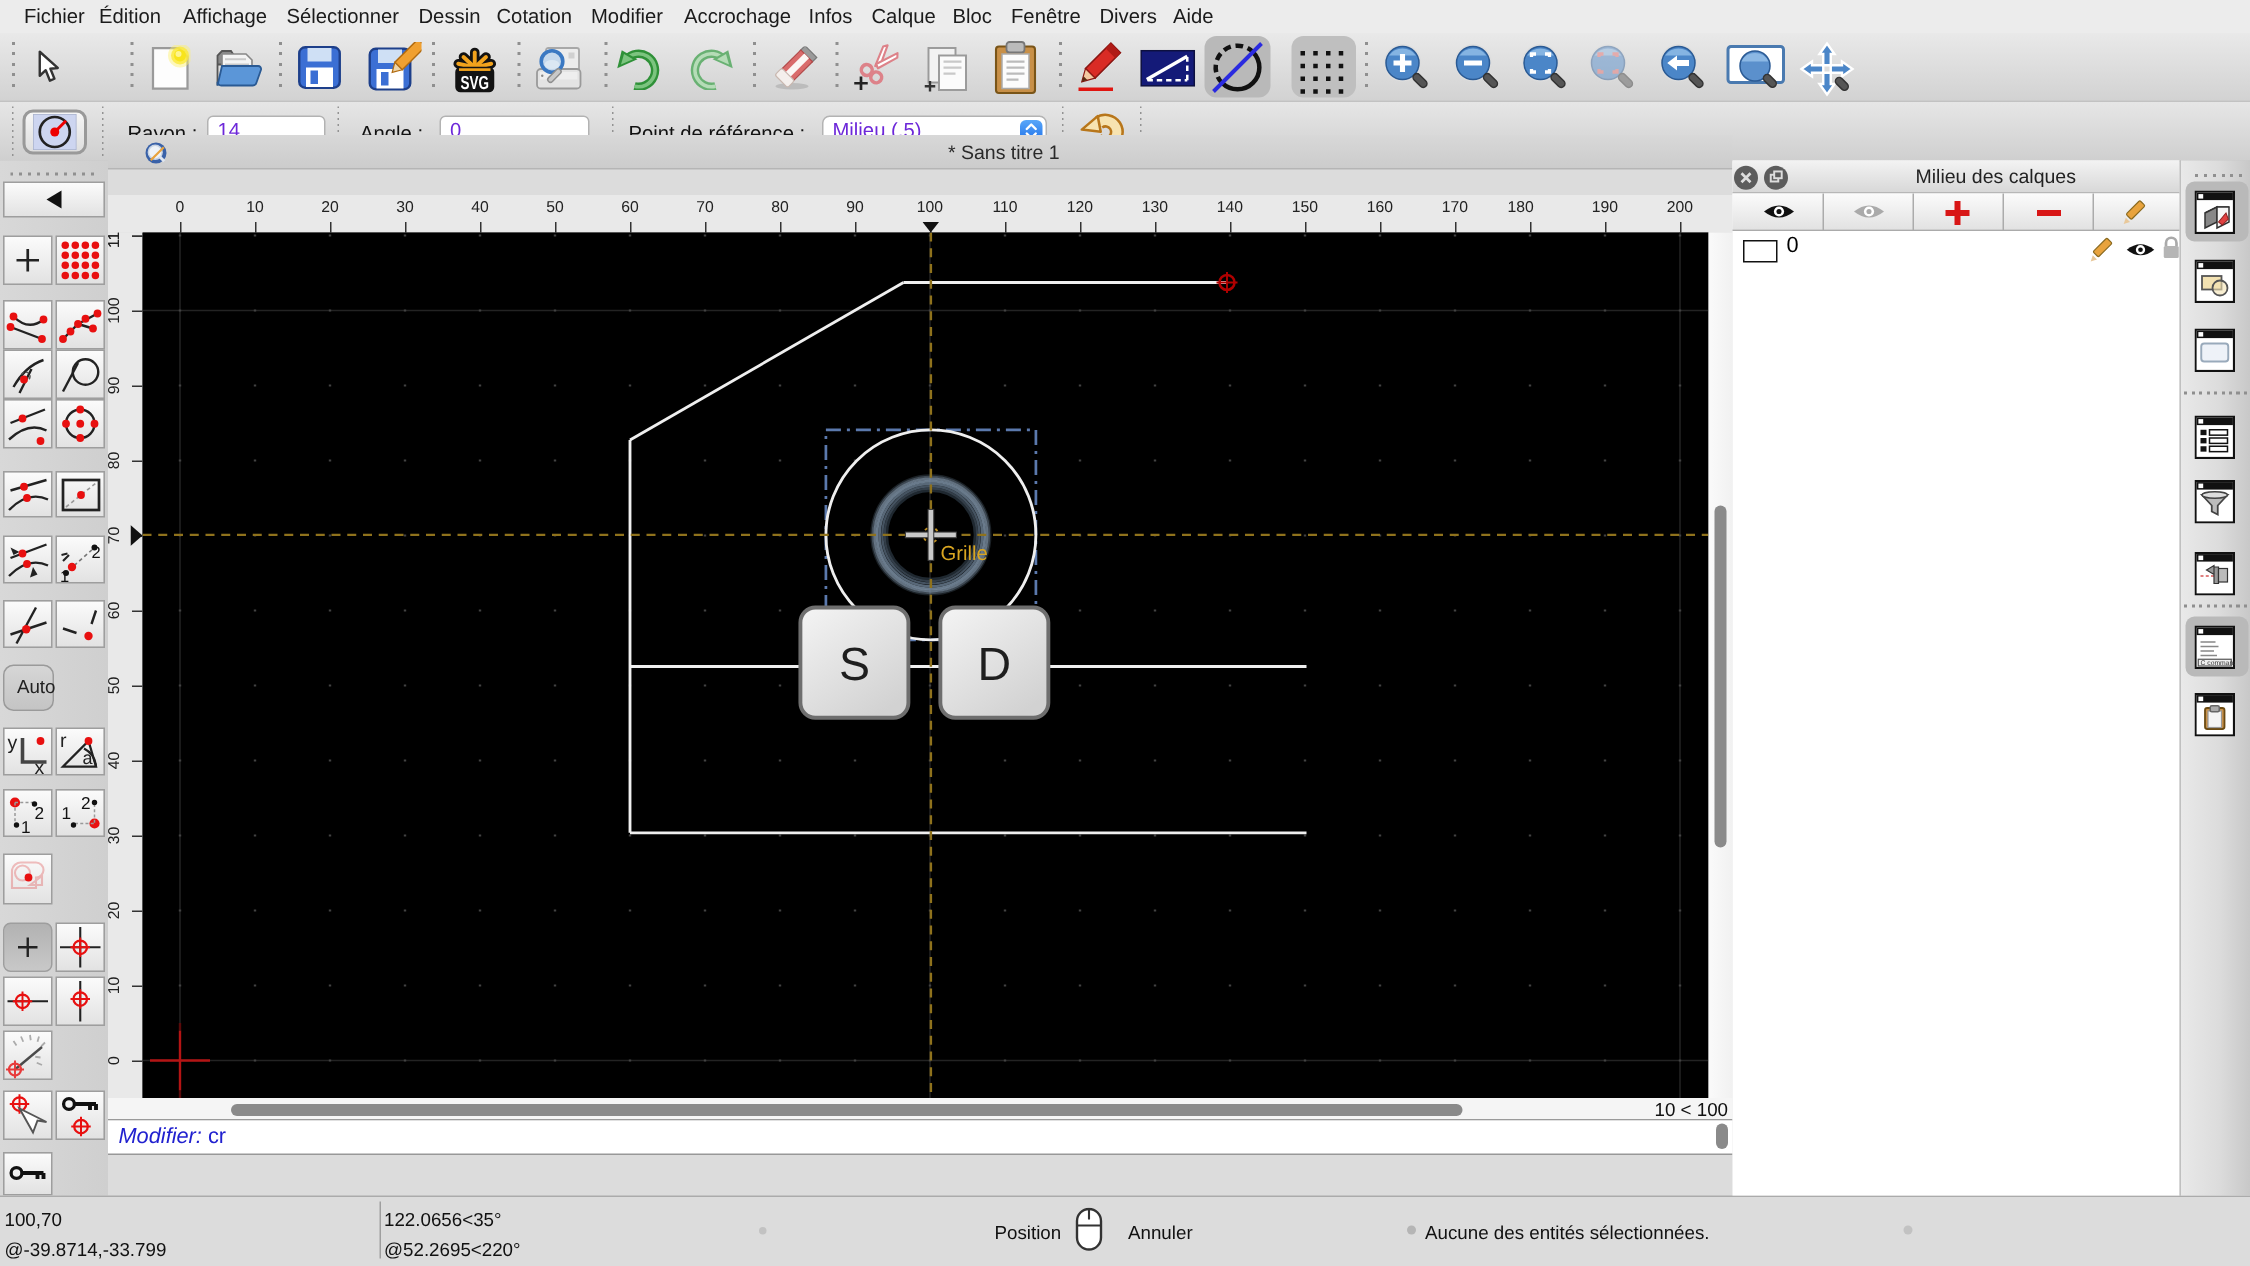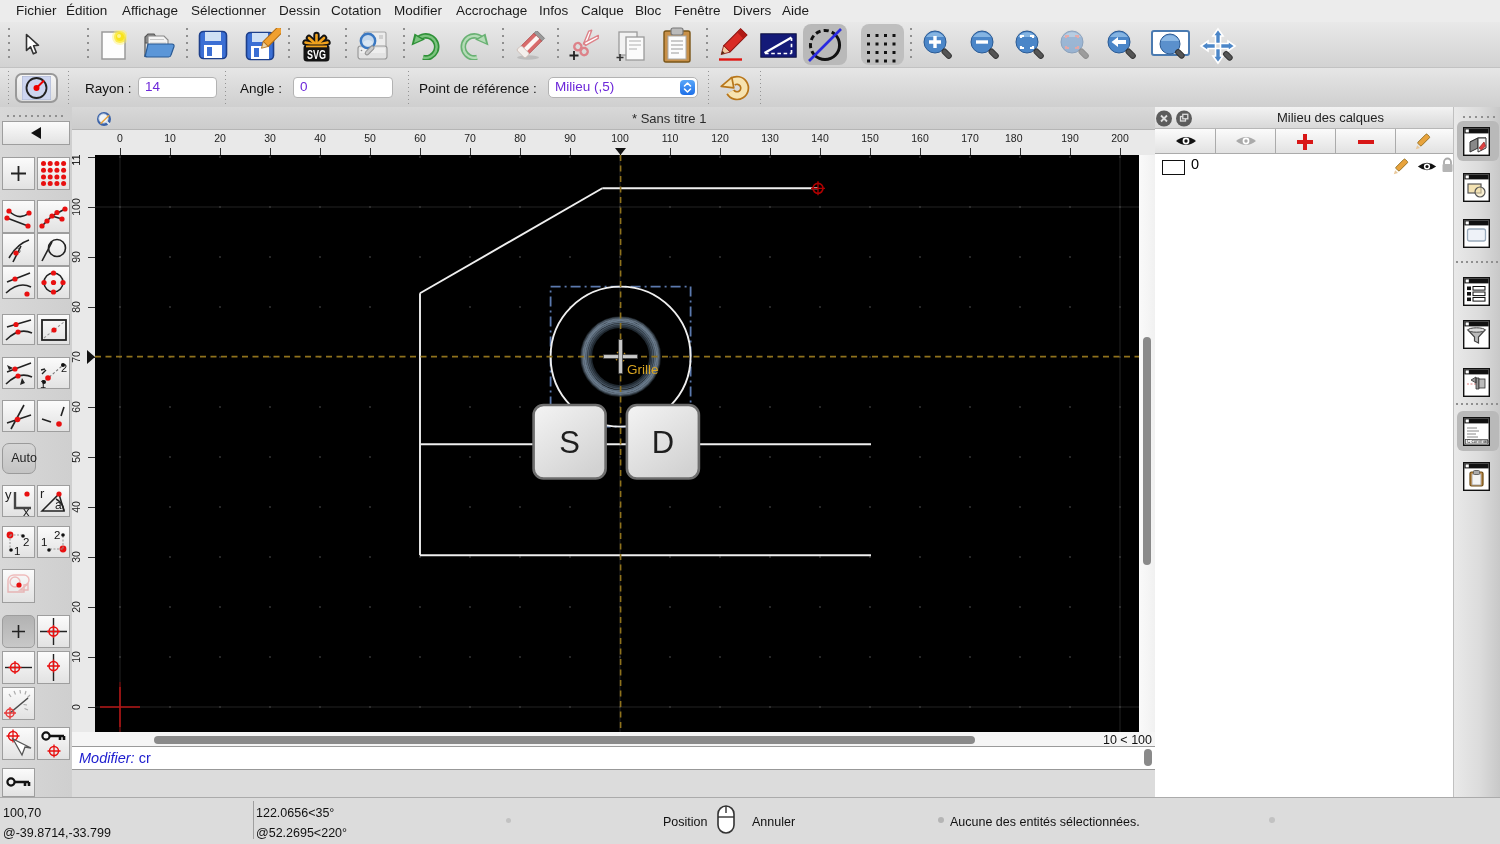--- a/index.html
+++ b/index.html
@@ -15,21 +15,21 @@
 .vsep{position:absolute;width:2px;background-image:repeating-linear-gradient(#8f8f8f 0 2px,transparent 2px 7px);}
 .presse{position:absolute;background:linear-gradient(#bfbfbf,#cccccc);border-radius:5px;}
 
 .lbl2{position:absolute;top:13px;font-size:13.5px;color:#111;}
 .inp2{position:absolute;top:9px;height:21px;background:#fff;border:1px solid #b3b3b3;border-radius:4px;font-size:13.5px;color:#6d28d9;padding:1px 0 0 6px;box-sizing:border-box;}
 
 #leftpanel{left:0;top:107px;width:72px;height:690px;background:linear-gradient(90deg,#d8d8d8,#cfcfcf);}
 .tbtn{position:absolute;width:33px;height:33px;background:linear-gradient(#fbfbfb,#e2e2e2);border:1px solid #9e9e9e;box-sizing:border-box;}
 .tbtn svg{position:absolute;left:0;top:0;}
 
-#titlebar{left:72px;top:107px;width:1083px;height:23px;background:linear-gradient(#d8d8d8,#cccccc);border-bottom:1px solid #b5b5b5;box-sizing:border-box;}
+#titlebar{left:72px;top:90px;width:1083px;height:23px;background:linear-gradient(#d8d8d8,#cccccc);border-bottom:1px solid #b5b5b5;box-sizing:border-box;}
 #titletext{position:absolute;left:560px;top:4px;font-size:13px;color:#2a2a2a;}
 #hruler{left:72px;top:130px;width:1083px;height:25px;background:#e9e9e9;}
 #vruler{left:72px;top:155px;width:23px;height:577px;background:#e9e9e9;overflow:hidden;}
 #canvas{left:95px;top:155px;width:1044px;height:577px;background:#000;}
 #vscrolltrack{left:1139px;top:155px;width:16px;height:577px;background:linear-gradient(90deg,#fafafa,#f1f1f1);}
 #vthumb{position:absolute;left:1143px;top:337px;width:8px;height:228px;background:#8a8a8a;border-radius:4px;}
 #hscrollrow{left:72px;top:732px;width:1083px;height:15px;background:#f5f5f5;border-bottom:1px solid #9a9a9a;box-sizing:border-box;}
 #hthumb{position:absolute;left:154px;top:736px;width:821px;height:8px;background:#8a8a8a;border-radius:4px;}
 #scalelbl{position:absolute;left:1082px;top:733px;width:70px;text-align:right;font-size:12.5px;color:#111;}
 #cmdrow{left:72px;top:747px;width:1083px;height:23px;background:#fff;border-bottom:1px solid #989898;box-sizing:border-box;font-size:14.5px;color:#2121cf;}

